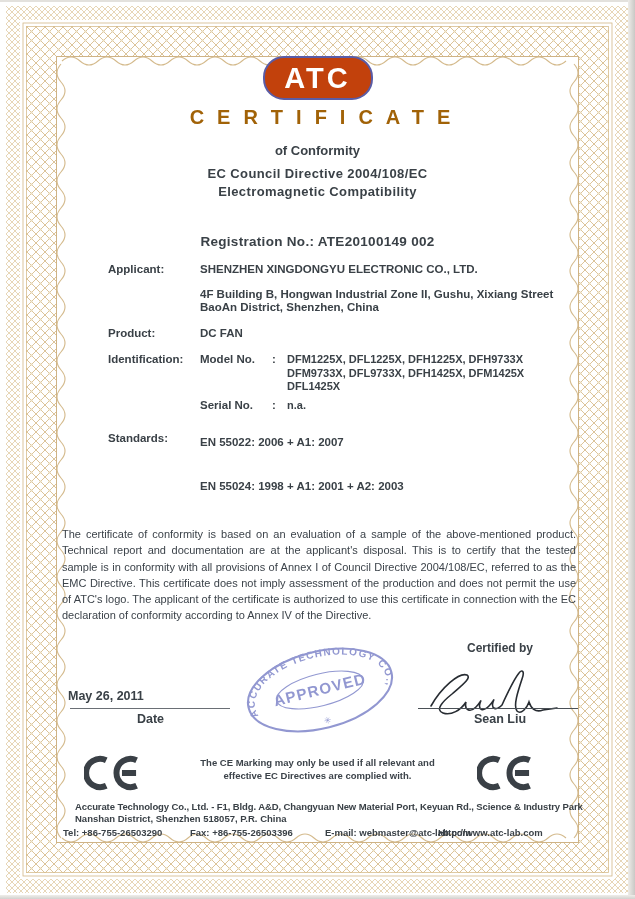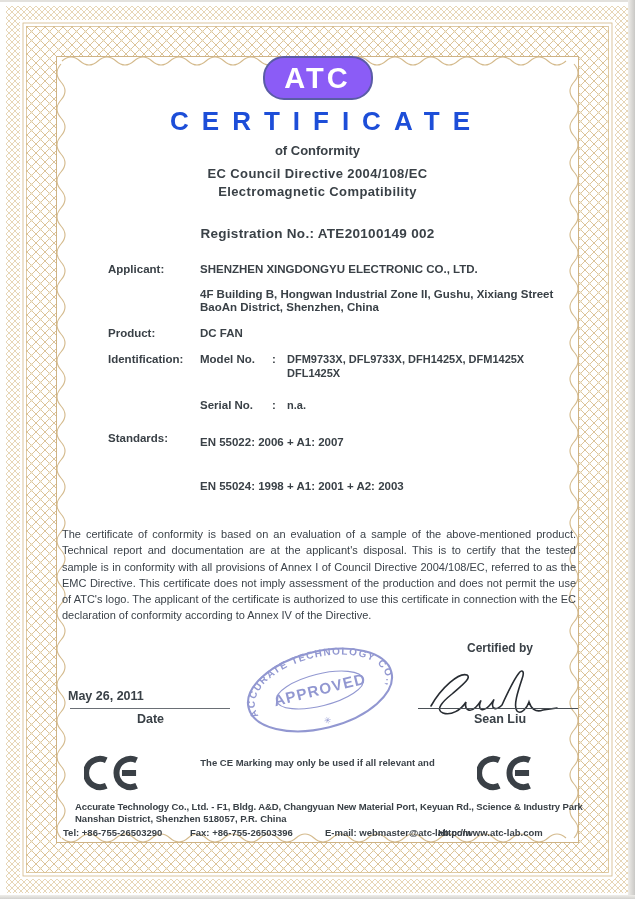--- a/index.html
+++ b/index.html
@@ -16,29 +16,29 @@
   .scan-edge-right{right:0;top:0;width:7px;height:100%;
     background:linear-gradient(to right,#efede9,#c9c8c5);}
   .scan-edge-bottom{left:0;bottom:0;width:100%;height:4px;
     background:linear-gradient(to bottom,#f0eeea,#d2d1ce);}
   .scan-edge-top{left:0;top:0;width:100%;height:2px;background:#e3e1dd;}
   .frame-svg{position:absolute;left:0;top:0;}
 
   .logo-pill{
     left:50%;top:56px;transform:translateX(-50%);
     width:106px;height:40px;border-radius:21px;
-    background:#8b5cf6;border:2px solid #5a5ca6;
+    background:#c2410c;border:2px solid #5a5ca6;
     color:#ffffff;font-size:29px;font-weight:bold;letter-spacing:3px;
     line-height:40px;text-align:center;
   }
-  .title{top:106px;font-size:26px;font-weight:bold;letter-spacing:13px;padding-left:18px;color:#1d4ed8;}
+  .title{top:106px;font-size:20px;font-weight:bold;letter-spacing:13px;padding-left:18px;color:#a16207;}
   .subtitle{top:143px;font-size:13px;font-weight:bold;}
   .directive1{top:166px;font-size:13px;font-weight:bold;letter-spacing:.4px;}
   .directive2{top:184px;font-size:13px;font-weight:bold;letter-spacing:.4px;}
-  .registration{top:226px;font-size:13.5px;font-weight:bold;letter-spacing:.3px;}
+  .registration{top:234px;font-size:13.5px;font-weight:bold;letter-spacing:.3px;}
 
   .lbl{left:80px;font-size:11.5px;font-weight:bold;margin-left:28px;}
   .val{left:200px;font-size:11.5px;font-weight:bold;}
   .applicant-row{top:263px;}
   .addr1{top:288px;}
   .addr2{top:301px;}
   .product-row{top:327px;}
   .ident-row{top:353px;}
   .model-col{left:287px;font-size:11px;font-weight:bold;line-height:13.5px;}
   .sep{left:272px;font-size:11.5px;font-weight:bold;}
@@ -119,20 +119,21 @@
   <div class="abs val addr1">4F Building B, Hongwan Industrial Zone II, Gushu, Xixiang Street</div>
   <div class="abs val addr2">BaoAn District, Shenzhen, China</div>
 
   <div class="abs lbl product-row">Product:</div>
   <div class="abs val product-row">DC FAN</div>
 
   <div class="abs lbl ident-row">Identification:</div>
   <div class="abs val ident-row">Model No.</div>
   <div class="abs sep ident-row">:</div>
   <div class="abs model-col ident-row">
+    <div>DFM1225X, DFL1225X, DFH1225X, DFH9733X</div>
     <div>DFM9733X, DFL9733X, DFH1425X, DFM1425X</div>
     <div>DFL1425X</div>
   </div>
   <div class="abs val serial-row">Serial No.</div>
   <div class="abs sep serial-row">:</div>
   <div class="abs model-col serial-row">n.a.</div>
 
   <div class="abs lbl standards-lbl">Standards:</div>
   <div class="abs val std1">EN 55022: 2006 + A1: 2007</div>
   <div class="abs val std2">EN 55024: 1998 + A1: 2001 + A2: 2003</div>
@@ -168,20 +169,21 @@
     <path d="M 41 8.5 A 26 26 0 1 0 41 55.5" fill="none" stroke="#3a4046" stroke-width="11"></path>
     <path d="M 97 8.5 A 26 26 0 1 0 97 55.5" fill="none" stroke="#3a4046" stroke-width="11"></path>
     <line x1="70" y1="32" x2="96" y2="32" stroke="#3a4046" stroke-width="11"></line>
   </svg>
   <svg class="abs ce-right" width="64" height="44" viewBox="0 0 118 64">
     <path d="M 41 8.5 A 26 26 0 1 0 41 55.5" fill="none" stroke="#3a4046" stroke-width="11"></path>
     <path d="M 97 8.5 A 26 26 0 1 0 97 55.5" fill="none" stroke="#3a4046" stroke-width="11"></path>
     <line x1="70" y1="32" x2="96" y2="32" stroke="#3a4046" stroke-width="11"></line>
   </svg>
   <div class="abs ctr ce-note1">The CE Marking may only be used if all relevant and</div>
+  <div class="abs ctr ce-note2">effective EC Directives are complied with.</div>
 
   <div class="abs footer-addr1">Accurate Technology Co., Ltd. - F1, Bldg. A&amp;D, Changyuan New Material Port, Keyuan Rd., Science &amp; Industry Park</div>
   <div class="abs footer-addr2">Nanshan District, Shenzhen 518057, P.R. China</div>
   <div class="abs contact tel">Tel: +86-755-26503290</div>
   <div class="abs contact fax">Fax: +86-755-26503396</div>
   <div class="abs contact email">E-mail: webmaster@atc-lab.com</div>
   <div class="abs contact web">Http://www.atc-lab.com</div>
 
 </div>
 

